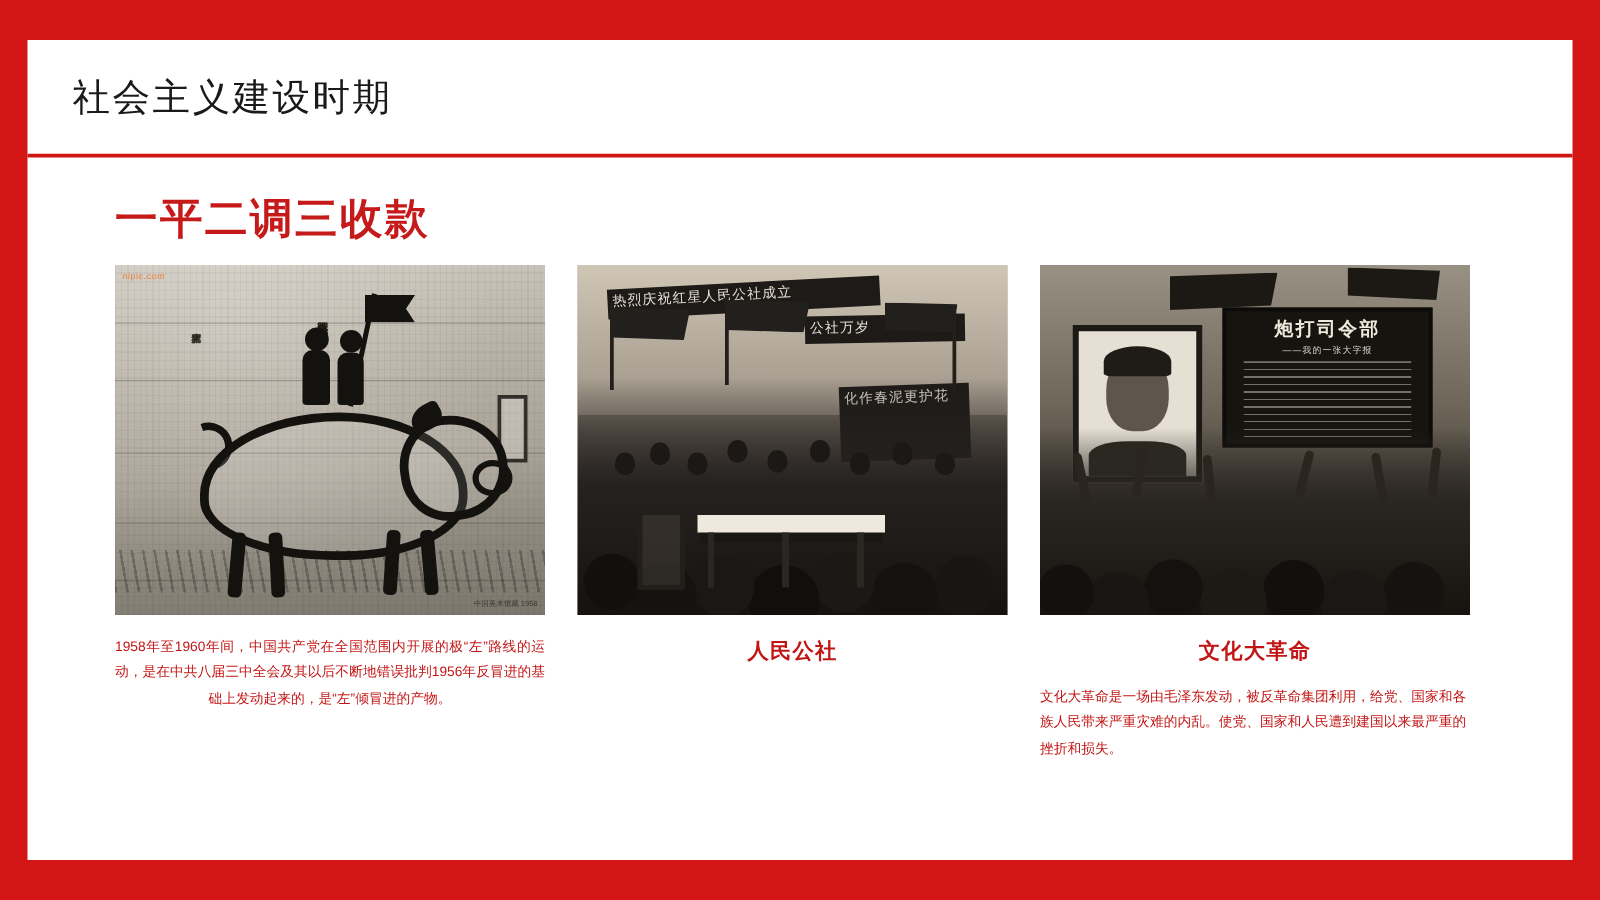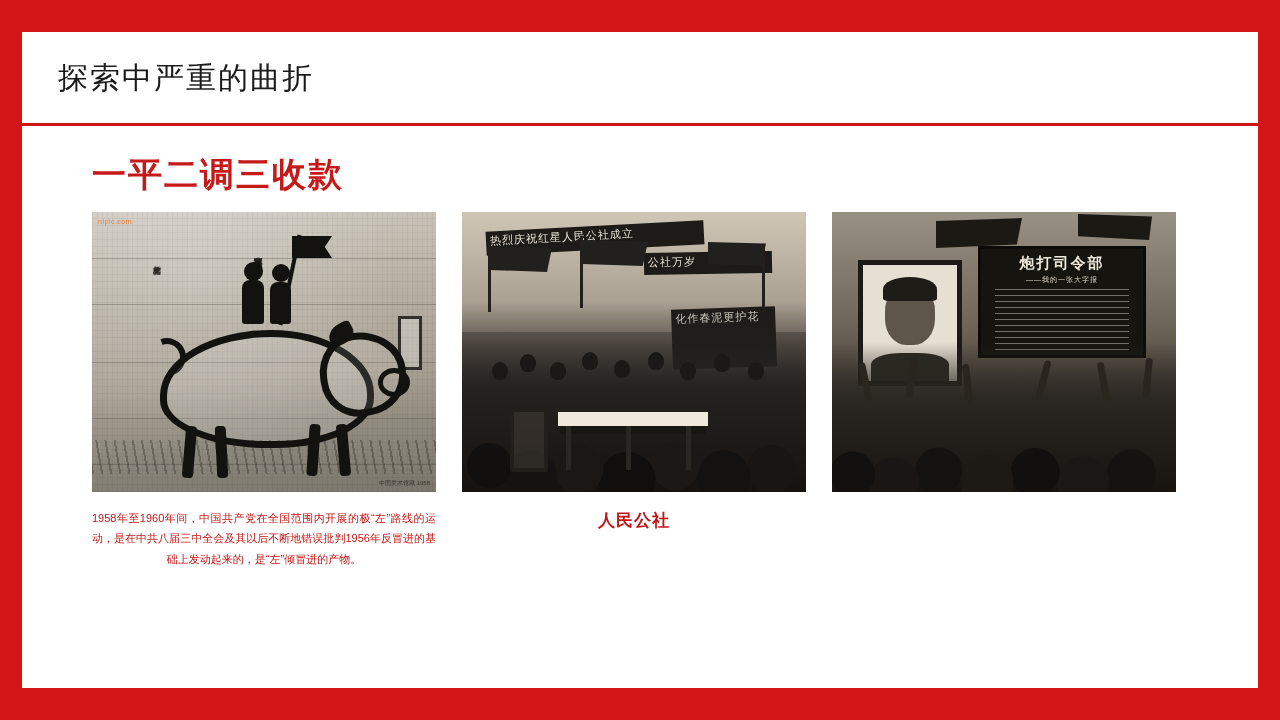--- a/index.html
+++ b/index.html
@@ -359,21 +359,21 @@
     background: #2a251f; border-radius: 4px;
   }
 </style>
 </head>
 <body>
 
 <div class="slide">
   <div class="white-panel">
 
     <div class="header">
-      <div class="header-title">探索中严重的曲折</div>
+      <div class="header-title">社会主义建设时期</div>
     </div>
 
     <div class="slide-heading">一平二调三收款</div>
 
     <div class="columns">
 
       <div class="col col-1">
         <div class="photo p1">
           <div class="grain"></div>
           <div class="brickline" style="top:46px"></div>
@@ -450,17 +450,19 @@
             <div class="lines"></div>
           </div>
           <div class="crowd3"></div>
           <div class="arm" style="left:30px;  top:150px; transform:rotate(-12deg)"></div>
           <div class="arm" style="left:76px;  top:146px; transform:rotate(8deg)"></div>
           <div class="arm" style="left:132px; top:152px; transform:rotate(-6deg)"></div>
           <div class="arm" style="left:208px; top:148px; transform:rotate(14deg)"></div>
           <div class="arm" style="left:268px; top:150px; transform:rotate(-10deg)"></div>
           <div class="arm" style="left:312px; top:146px; transform:rotate(6deg)"></div>
         </div>
+        <div class="cap">文化大革命</div>
+        <div class="body-text">文化大革命是一场由毛泽东发动，被反革命集团利用，给党、国家和各族人民带来严重灾难的内乱。使党、国家和人民遭到建国以来最严重的挫折和损失。</div>
       </div>
 
     </div>
   </div>
 </div>
 
 </body></html>

